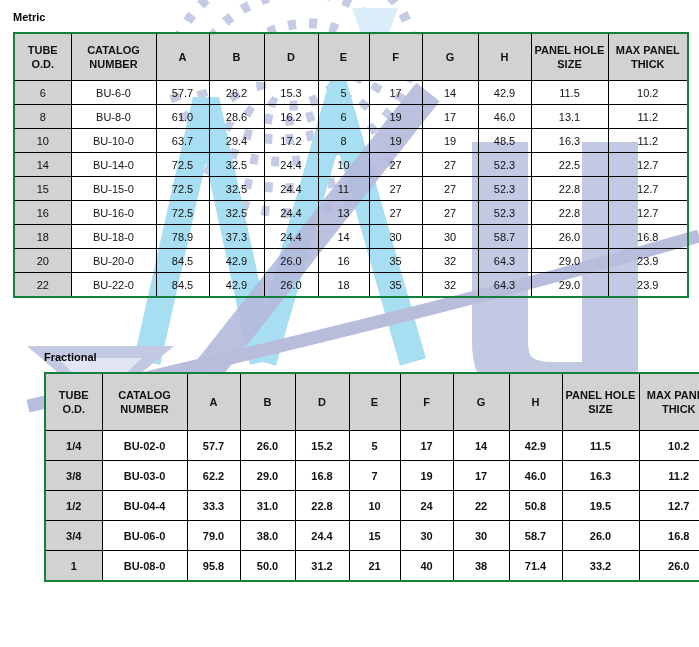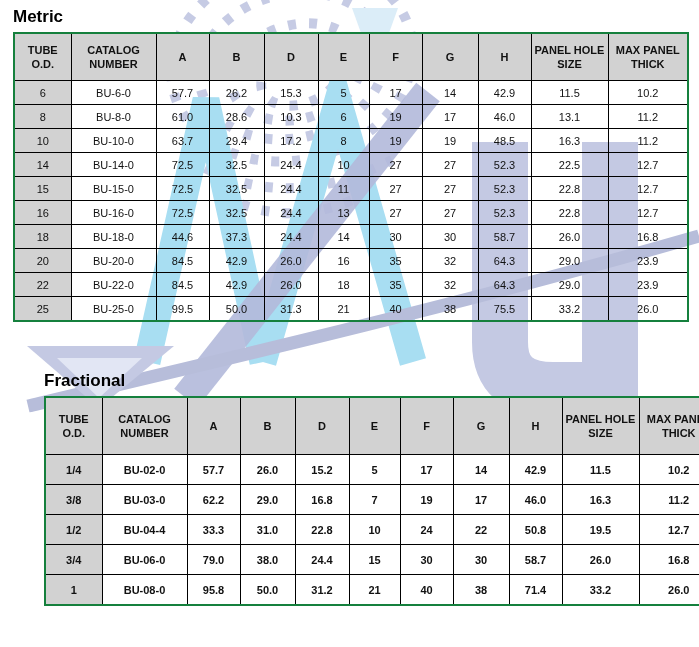--- a/index.html
+++ b/index.html
@@ -20,21 +20,21 @@
     top: 0;
     left: 0;
     z-index: 0;
   }
   .content {
     position: relative;
     z-index: 1;
     padding: 9px 12px 0 13px;
   }
   .section-title {
-    font-size: 17px;
+    font-size: 11px;
     font-weight: bold;
     color: #000000;
     margin: 0 0 7px 0;
     line-height: 16px;
   }
   .section-fractional {
     margin-top: 51px;
     padding-left: 31px;
   }
   table.tbl {
@@ -140,21 +140,21 @@
             <td>14</td>
             <td>42.9</td>
             <td>11.5</td>
             <td>10.2</td>
           </tr>
           <tr>
             <td class="rowhead">8</td>
             <td>BU-8-0</td>
             <td>61.0</td>
             <td>28.6</td>
-            <td>10.3</td>
+            <td>16.2</td>
             <td>6</td>
             <td>19</td>
             <td>17</td>
             <td>46.0</td>
             <td>13.1</td>
             <td>11.2</td>
           </tr>
           <tr>
             <td class="rowhead">10</td>
             <td>BU-10-0</td>
@@ -203,21 +203,21 @@
             <td>13</td>
             <td>27</td>
             <td>27</td>
             <td>52.3</td>
             <td>22.8</td>
             <td>12.7</td>
           </tr>
           <tr>
             <td class="rowhead">18</td>
             <td>BU-18-0</td>
-            <td>44.6</td>
+            <td>78.9</td>
             <td>37.3</td>
             <td>24.4</td>
             <td>14</td>
             <td>30</td>
             <td>30</td>
             <td>58.7</td>
             <td>26.0</td>
             <td>16.8</td>
           </tr>
           <tr>
@@ -238,33 +238,20 @@
             <td>BU-22-0</td>
             <td>84.5</td>
             <td>42.9</td>
             <td>26.0</td>
             <td>18</td>
             <td>35</td>
             <td>32</td>
             <td>64.3</td>
             <td>29.0</td>
             <td>23.9</td>
-          </tr>
-          <tr>
-            <td class="rowhead">25</td>
-            <td>BU-25-0</td>
-            <td>99.5</td>
-            <td>50.0</td>
-            <td>31.3</td>
-            <td>21</td>
-            <td>40</td>
-            <td>38</td>
-            <td>75.5</td>
-            <td>33.2</td>
-            <td>26.0</td>
           </tr>
         </tbody>
       </table>
   </section>
 
   <section class="section-fractional">
     <h2 class="section-title">Fractional</h2>
     <table id="fractional-table" class="tbl">
         <colgroup>
           <col style="width: 57px;">

